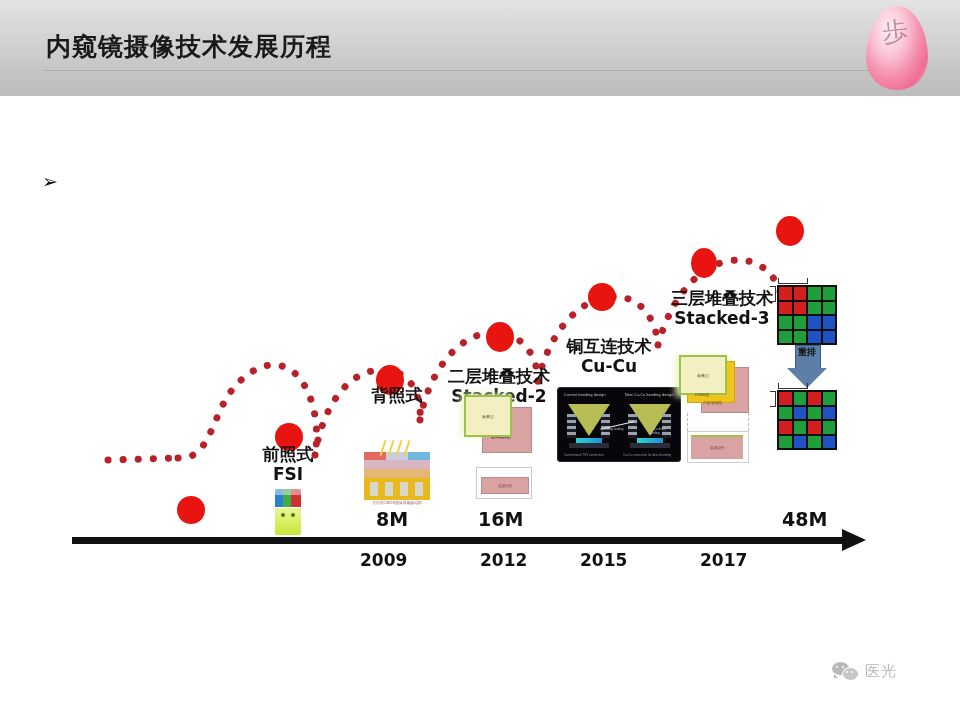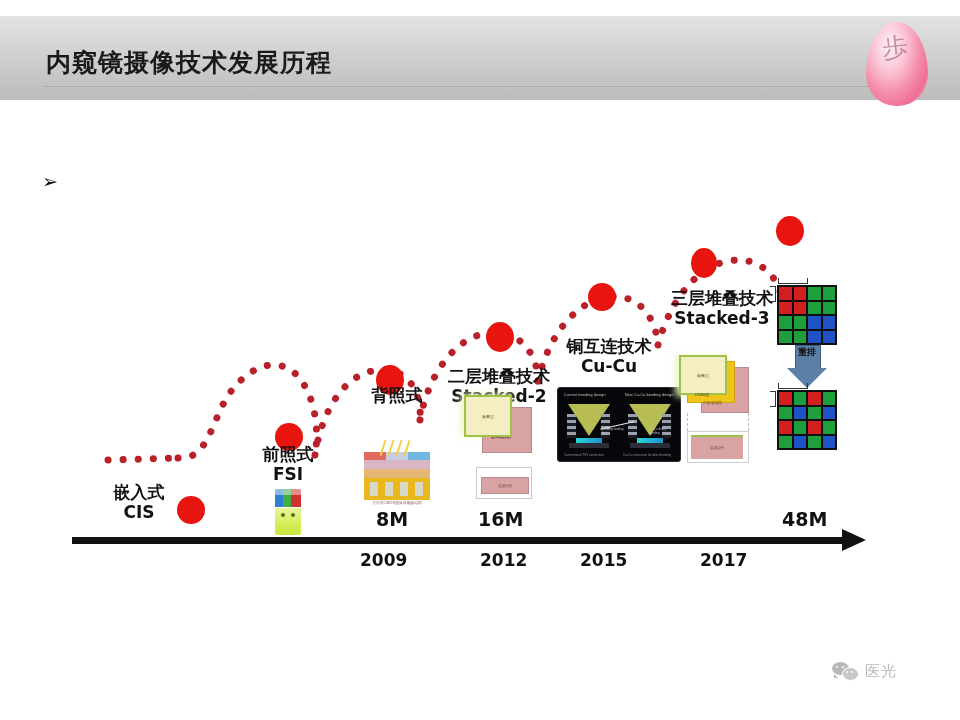--- a/index.html
+++ b/index.html
@@ -6,21 +6,21 @@
   body{
     width:960px;height:720px;
     background:#ffffff;
     font-family:"Liberation Sans","DejaVu Sans",sans-serif;
     overflow:hidden;position:relative;
   }
   .slide{position:absolute;inset:0;width:960px;height:720px;background:#fff;}
 
   
   .header{
-    position:absolute;left:0;top:16px;width:960px;height:84px;
+    position:absolute;left:0;top:0;width:960px;height:96px;
     background:linear-gradient(180deg,#e3e3e3 0%,#d5d5d5 35%,#c6c6c6 72%,#bcbcbc 100%);
   }
   .header-title{
     position:absolute;left:46px;top:30px;
     font-size:25px;font-weight:700;color:#1a1a1a;
     letter-spacing:1px;white-space:nowrap;
     font-family:"DejaVu Sans","Liberation Sans",sans-serif;
   }
   .header-rule{
     position:absolute;left:44px;top:70px;width:850px;height:1px;
@@ -214,24 +214,20 @@
         <ellipse cx="229" cy="232" rx="14" ry="14"></ellipse>
         <ellipse cx="330" cy="175" rx="14" ry="15"></ellipse>
         <ellipse cx="440" cy="132" rx="14" ry="15"></ellipse>
         <ellipse cx="542" cy="92" rx="14" ry="14"></ellipse>
         <ellipse cx="644" cy="58" rx="13" ry="15"></ellipse>
         <ellipse cx="730" cy="26" rx="14" ry="15"></ellipse>
       </g>
     </svg>
   </div>
 
-  <div class="node-label" style="left:104px;top:482px;width:70px;">
-    <div class="node-cn">嵌入式</div>
-    <div class="node-en">CIS</div>
-  </div>
 
   <div class="node-label" style="left:250px;top:444px;width:76px;">
     <div class="node-cn">前照式</div>
     <div class="node-en">FSI</div>
   </div>
 
   <div class="node-label" style="left:370px;top:385px;width:54px;">
     <div class="node-cn wrap">背照式</div>
   </div>
 

